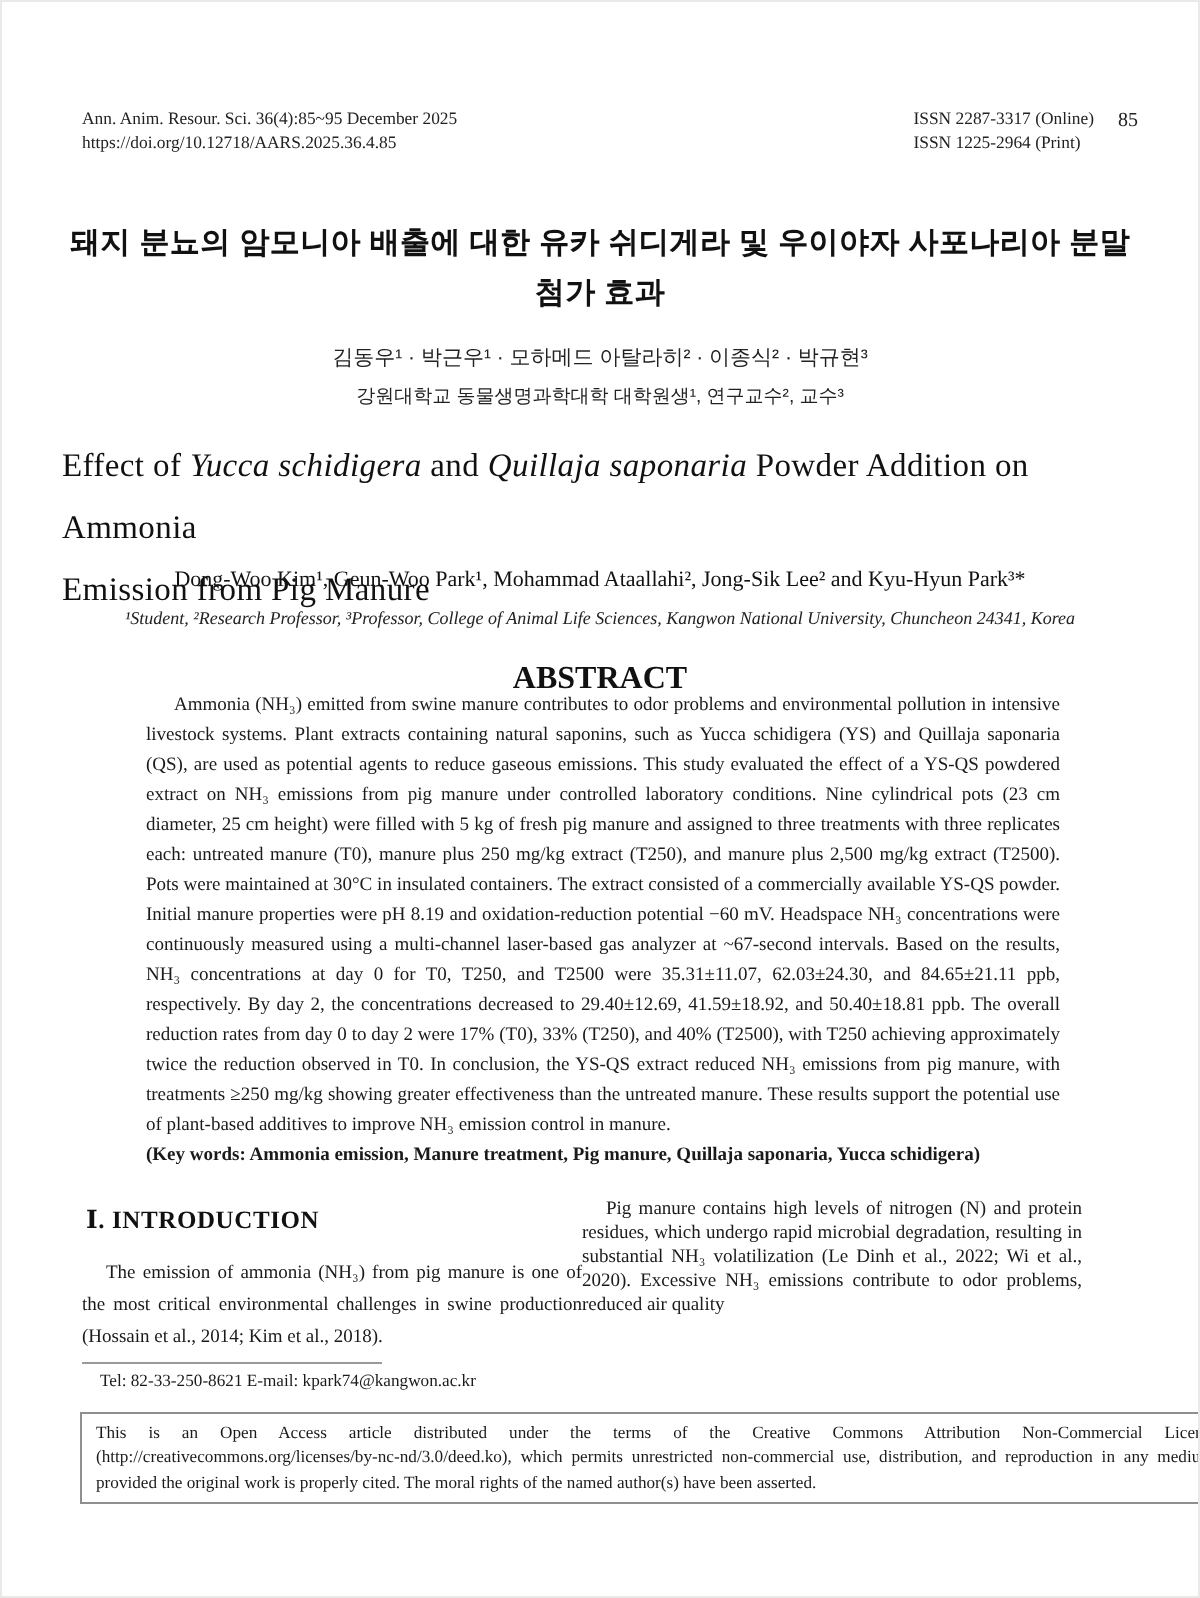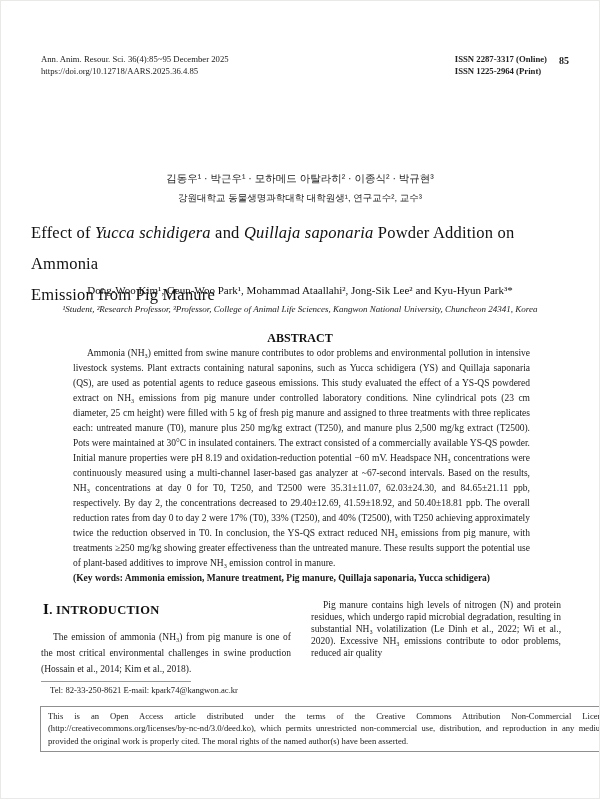--- a/index.html
+++ b/index.html
@@ -12,21 +12,21 @@
     background: #ffffff;
     border: 1px solid #e9e9e7;
     overflow: hidden;
   }
   
   .header {
     position: absolute; top: 52px; left: 40px; right: 30px;
     display: flex; justify-content: space-between; align-items: flex-start;
     font-size: 8.7px; line-height: 12px; color: #222;
   }
-  .header-right { display: flex; align-items: flex-start; font-weight: bold; }
+  .header-right { display: flex; align-items: flex-start; }
   .issn-block { text-align: left; }
   .page-number { font-size: 10px; margin-left: 12px; margin-top: 2px; }
   
   .kr { font-family: "Liberation Sans", "DejaVu Sans", sans-serif; }
   .kr-title {
     position: absolute; top: 108px; left: 30px; right: 30px;
     text-align: center; font-weight: bold; font-size: 15px; line-height: 25px;
     color: #111; letter-spacing: 0.2px;
   }
   .kr-authors {
@@ -48,32 +48,32 @@
     position: absolute; top: 283px; left: 30px; right: 30px;
     text-align: center; font-size: 11px; color: #111;
   }
   .en-affiliation {
     position: absolute; top: 303px; left: 30px; right: 30px;
     text-align: center; font-size: 9px; font-style: italic; color: #222;
   }
   
   .abstract-heading {
     position: absolute; top: 330px; left: 0; right: 0;
-    text-align: center; font-weight: bold; font-size: 12px; color: #111;
+    text-align: center; font-weight: bold; font-size: 16px; color: #111;
   }
   .abstract-block {
     position: absolute; top: 345px; left: 72px; width: 457px;
     font-size: 9.5px; line-height: 15px; text-align: justify; color: #1a1a1a;
   }
   .abstract-body { text-indent: 14px; }
   .abstract-keywords { font-weight: bold; margin-top: 0; }
   
   .columns {
     position: absolute; top: 597px; left: 40px; width: 520px;
-    display: flex; gap: 20px;
+    display: flex; 
   }
   .column { width: 250px; }
   .section-heading {
     font-size: 12.5px; font-weight: bold; color: #111;
     margin: 4px 0 11px 2px; letter-spacing: 0.3px;
   }
   .col-paragraph {
     font-size: 9.5px; text-align: justify; text-indent: 12px; color: #1a1a1a;
   }
   .left-par { line-height: 16px; }
@@ -108,20 +108,24 @@
     </div>
     <div class="header-right">
       <div class="issn-block">
         <div>ISSN 2287-3317 (Online)</div>
         <div>ISSN 1225-2964 (Print)</div>
       </div>
       <div class="page-number">85</div>
     </div>
   </div>
 
+  <div class="kr kr-title">
+    <span>돼지 분뇨의 암모니아 배출에 대한 유카 쉬디게라 및 우이야자 사포나리아 분말</span><br>
+    <span>첨가 효과</span>
+  </div>
   <div class="kr kr-affiliation">강원대학교 동물생명과학대학 대학원생¹, 연구교수², 교수³</div>
   <div class="kr kr-authors">김동우¹ · 박근우¹ · 모하메드 아탈라히² · 이종식² · 박규현³</div>
 
   <div class="en-title">
     <span>Effect of </span><span class="species">Yucca schidigera</span><span> and </span><span class="species">Quillaja saponaria</span><span> Powder Addition on Ammonia</span><br>
     <span>Emission from Pig Manure</span>
   </div>
   <div class="en-authors">Dong-Woo Kim¹, Geun-Woo Park¹, Mohammad Ataallahi², Jong-Sik Lee² and Kyu-Hyun Park³*</div>
   <div class="en-affiliation">¹Student, ²Research Professor, ³Professor, College of Animal Life Sciences, Kangwon National University, Chuncheon 24341, Korea</div>
 

